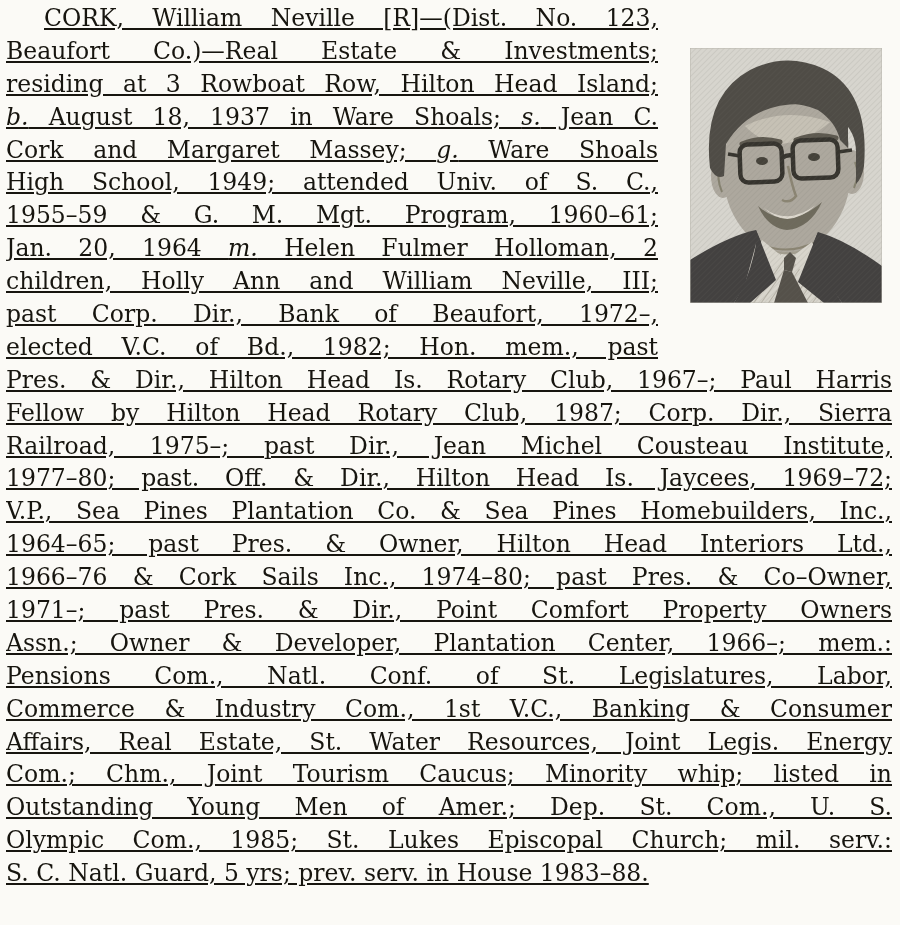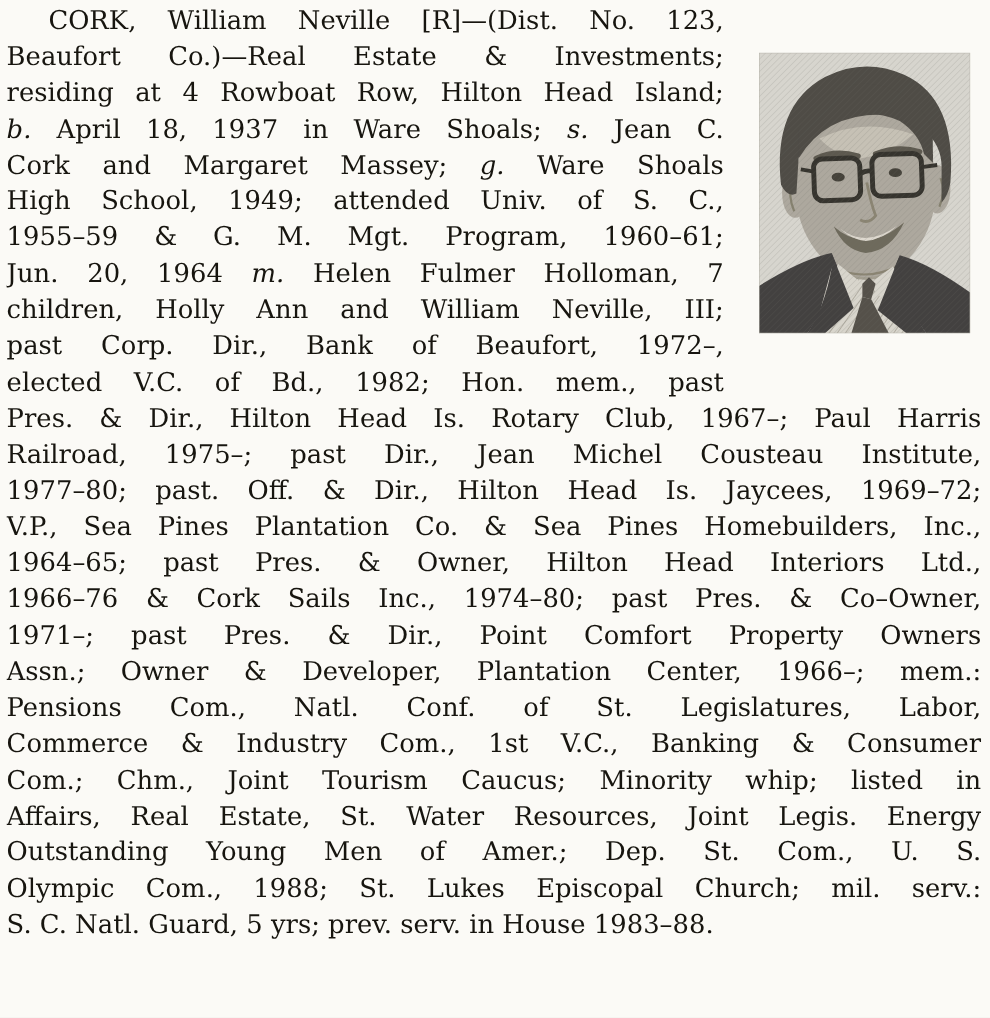--- a/index.html
+++ b/index.html
@@ -9,21 +9,21 @@
     --frame:#36342e; --teeth:#ded9cf;
   }
   html,body{margin:0;padding:0;}
   body{background:#e8e8e4;}
   .page{
     position:relative; width:900px; height:925px; overflow:hidden;
     background:var(--paper); color:var(--ink);
     font-family:"DejaVu Serif","Liberation Serif",serif;
     font-size:23.5px; line-height:32.9px;
   }
-  .bio{position:absolute; left:6px; top:2px;}
+  .bio{position:absolute; left:6px; top:2px;text-decoration:underline;}
   .bio-block .line{
     text-align:justify; text-align-last:justify; text-justify:inter-word;
     height:32.9px; overflow:hidden; white-space:nowrap0;
   }
   .bio-block.narrow{width:652px;}
   .bio-block.full{width:886px;}
   .narrow .line:first-child{text-indent:38px;}
   .full .line:last-child{text-align-last:left;}
   .it{font-style:italic;}
   .photo-wrap{
@@ -33,45 +33,46 @@
 </style>
 </head>
 <body>
 
 <div class="page">
 
   <div class="bio">
     <div class="bio-block narrow" id="blk-narrow">
         <div class="line"><span>CORK, William Neville [R]—(Dist. No. 123,</span></div>
         <div class="line"><span>Beaufort Co.)—Real Estate &amp; Investments;</span></div>
-        <div class="line"><span>residing at 4 Rowboat Row, Hilton Head Island;</span></div>
-        <div class="line"><span class="it">b.</span><span> April 18, 1937 in Ware Shoals; </span><span class="it">s.</span><span> Jean C.</span></div>
+        <div class="line"><span>residing at 3 Rowboat Row, Hilton Head Island;</span></div>
+        <div class="line"><span class="it">b.</span><span> August 18, 1937 in Ware Shoals; </span><span class="it">s.</span><span> Jean C.</span></div>
         <div class="line"><span>Cork and Margaret Massey; </span><span class="it">g.</span><span> Ware Shoals</span></div>
         <div class="line"><span>High School, 1949; attended Univ. of S. C.,</span></div>
         <div class="line"><span>1955–59 &amp; G. M. Mgt. Program, 1960–61;</span></div>
-        <div class="line"><span>Jun. 20, 1964 </span><span class="it">m.</span><span> Helen Fulmer Holloman, 7</span></div>
+        <div class="line"><span>Jan. 20, 1964 </span><span class="it">m.</span><span> Helen Fulmer Holloman, 2</span></div>
         <div class="line"><span>children, Holly Ann and William Neville, III;</span></div>
         <div class="line"><span>past Corp. Dir., Bank of Beaufort, 1972–,</span></div>
         <div class="line"><span>elected V.C. of Bd., 1982; Hon. mem., past</span></div>
       </div>
     <div class="bio-block full" id="blk-full">
         <div class="line"><span>Pres. &amp; Dir., Hilton Head Is. Rotary Club, 1967–; Paul Harris</span></div>
+        <div class="line"><span>Fellow by Hilton Head Rotary Club, 1987; Corp. Dir., Sierra</span></div>
         <div class="line"><span>Railroad, 1975–; past Dir., Jean Michel Cousteau Institute,</span></div>
         <div class="line"><span>1977–80; past. Off. &amp; Dir., Hilton Head Is. Jaycees, 1969–72;</span></div>
         <div class="line"><span>V.P., Sea Pines Plantation Co. &amp; Sea Pines Homebuilders, Inc.,</span></div>
         <div class="line"><span>1964–65; past Pres. &amp; Owner, Hilton Head Interiors Ltd.,</span></div>
         <div class="line"><span>1966–76 &amp; Cork Sails Inc., 1974–80; past Pres. &amp; Co–Owner,</span></div>
         <div class="line"><span>1971–; past Pres. &amp; Dir., Point Comfort Property Owners</span></div>
         <div class="line"><span>Assn.; Owner &amp; Developer, Plantation Center, 1966–; mem.:</span></div>
         <div class="line"><span>Pensions Com., Natl. Conf. of St. Legislatures, Labor,</span></div>
         <div class="line"><span>Commerce &amp; Industry Com., 1st V.C., Banking &amp; Consumer</span></div>
+        <div class="line"><span>Affairs, Real Estate, St. Water Resources, Joint Legis. Energy</span></div>
         <div class="line"><span>Com.; Chm., Joint Tourism Caucus; Minority whip; listed in</span></div>
-        <div class="line"><span>Affairs, Real Estate, St. Water Resources, Joint Legis. Energy</span></div>
         <div class="line"><span>Outstanding Young Men of Amer.; Dep. St. Com., U. S.</span></div>
-        <div class="line"><span>Olympic Com., 1988; St. Lukes Episcopal Church; mil. serv.:</span></div>
+        <div class="line"><span>Olympic Com., 1985; St. Lukes Episcopal Church; mil. serv.:</span></div>
         <div class="line"><span>S. C. Natl. Guard, 5 yrs; prev. serv. in House 1983–88.</span></div>
       </div>
   </div>
 
   <div class="photo-wrap">
     <svg viewBox="0 0 192 255" preserveAspectRatio="none">
       <defs>
         <pattern id="halftone" width="4" height="4" patternUnits="userSpaceOnUse" patternTransform="rotate(45)">
           <rect width="4" height="4" fill="none"></rect>
           <line x1="0" y1="0" x2="0" y2="4" stroke="#6f6d66" stroke-width="1.1" opacity="0.22"></line>

